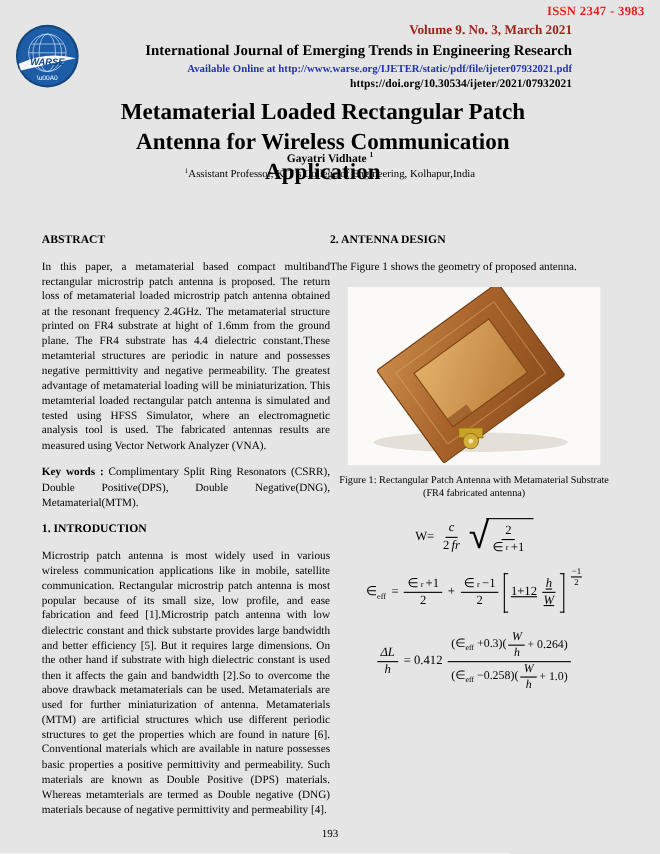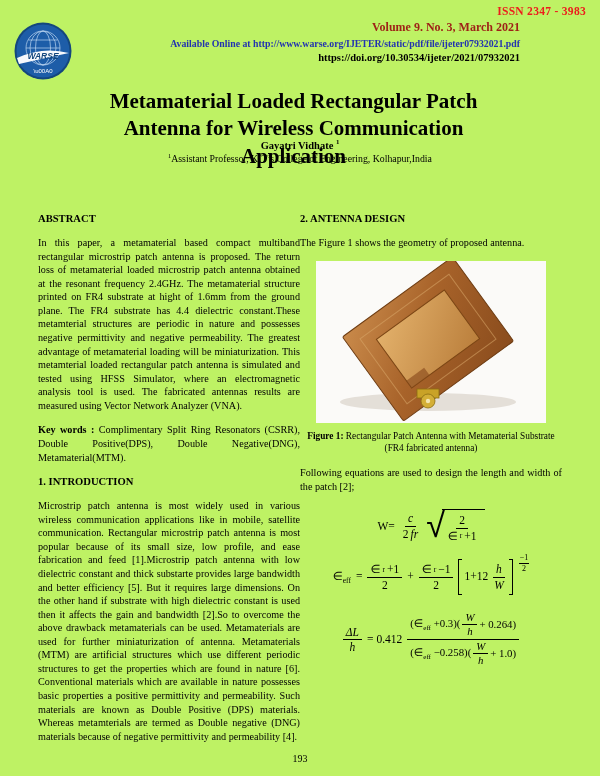--- a/index.html
+++ b/index.html
@@ -1,19 +1,19 @@
 <!DOCTYPE html>
 <html><head>
 <meta charset="utf-8">
 <style>
   * { box-sizing: border-box; }
   html,body { margin:0; padding:0; background:#ffffff; }
   .page {
     position:relative; width:600px; height:776px; margin:0 auto;
-    background:#bef264; font-family:"Liberation Serif", serif; color:#000;
+    background:#e5e5e5; font-family:"Liberation Serif", serif; color:#000;
     overflow:hidden;
   }
   
   .issn {
     position:absolute; top:5px; right:14px;
     color:#ed1c1c; font-weight:bold; font-size:11.5px; letter-spacing:0.3px;
   }
   .logo {
     position:absolute; top:22px; left:14px; width:58px; height:58px;
   }
@@ -37,37 +37,37 @@
     display:flex; overflow:hidden;
   }
   .col { flex:1 1 0; font-size:10.2px; line-height:1.33; text-align:justify; }
   .col h3 { font-size:10.6px; margin:0 0 10px 0; text-align:left; }
   .col p { margin:0 0 11px 0; }
   .col p.tight { margin:0; }
   .kw-label { font-weight:bold; }
   
   .figure { margin:4px 0 4px 0; text-align:center; }
   .caption { font-size:9.3px; text-align:center; line-height:1.3; margin-bottom:12px; }
-  .caption b { font-weight:bold; }
+  .caption b { font-weight:normal; }
   
   .equation {
     display:flex; align-items:center; justify-content:center; gap:5px;
     margin:16px 0; font-size:11.5px; text-align:left;
   }
   .frac { display:inline-flex; flex-direction:column; align-items:center; }
   .frac > .num { border-bottom:1px solid #000; padding:0 3px; line-height:1.25; display:flex; align-items:center; justify-content:center; gap:2px; }
   .frac > .den { padding:0 3px; line-height:1.25; display:flex; align-items:center; justify-content:center; gap:2px; }
   .sqrt { display:inline-flex; align-items:flex-start; }
   .sqrt-sym { font-size:34px; line-height:0.95; margin-right:-3px; font-family:"DejaVu Sans", sans-serif; font-weight:100; }
   .sqrt-body { border-top:1.2px solid #000; padding:3px 5px 0 3px; }
   .brk { display:inline-flex; align-items:stretch; }
   .brk-l, .brk-r { width:4px; }
   .brk-l { border-left:1.4px solid #000; border-top:1.4px solid #000; border-bottom:1.4px solid #000; }
   .brk-r { border-right:1.4px solid #000; border-top:1.4px solid #000; border-bottom:1.4px solid #000; }
-  .brk-body { display:inline-flex; align-items:center; gap:3px; padding:3px 2px; }
+  .brk-body { display:inline-flex; align-items:center; gap:3px; padding:3px 2px;text-decoration:underline; }
   .supfrac { display:inline-flex; flex-direction:column; align-items:center; font-size:8px; line-height:1.15; transform:translateY(-14px); margin-left:1px; }
   .supfrac .sn { border-bottom:0.8px solid #000; padding:0 1px; }
   .bigfrac { font-size:10.8px; }
   
   .page-num { position:absolute; bottom:12px; left:0; right:0; text-align:center; font-size:10px; }
 </style>
 </head>
 <body>
 
 <div class="page">
@@ -87,20 +87,21 @@
         <line x1="14.5" y1="34" x2="43.5" y2="34"></line>
       </g>
       <path d="M3 36 Q29 24 55 31 Q31 36 5 42 Z" fill="#ffffff" opacity="0.96"></path>
       <text x="29" y="37" text-anchor="middle" font-size="8.5" font-style="italic" font-weight="bold" fill="#14477d" font-family="Liberation Sans, sans-serif">WARSE</text>
       <text x="29" y="51" text-anchor="middle" font-size="6" fill="#ffffff" font-family="Liberation Sans, sans-serif">\u00A0</text>
     </svg>
   </div>
 
   <div class="header-center">
     <div class="volume">Volume 9. No. 3, March 2021</div>
+    <div class="journal">International Journal of Emerging Trends in Engineering Research</div>
     <a href="#" class="available">Available Online at http://www.warse.org/IJETER/static/pdf/file/ijeter07932021.pdf</a>
     <div class="doi">https://doi.org/10.30534/ijeter/2021/07932021</div>
   </div>
 
   <h1 class="title">Metamaterial Loaded Rectangular Patch Antenna for Wireless Communication Application</h1>
 
   <div class="author">
     <span>Gayatri Vidhate</span>
     <sup>1</sup>
   </div>
@@ -147,21 +148,20 @@
             <rect x="101" y="128" width="22" height="9" fill="#c9a227" stroke="#8a6d12" stroke-width="0.8"></rect>
             <circle cx="112" cy="140" r="7" fill="#d4af37" stroke="#8a6d12" stroke-width="0.8"></circle>
             <circle cx="112" cy="140" r="2.2" fill="#f4e6b0"></circle>
           </g>
         </svg>
       </div>
       <div class="caption">
         <b>Figure 1:</b><span> Rectangular Patch Antenna with Metamaterial Substrate (FR4 fabricated antenna)</span>
       </div>
 
-      <p>Following equations are used to design the length and width of the patch [2];</p>
 
       <div class="equation">
         <span>W=</span>
         <span class="frac">
           <span class="num">
               <i>c</i>
             </span>
           <span class="den">
               <span>2</span>
               <i>fr</i>

